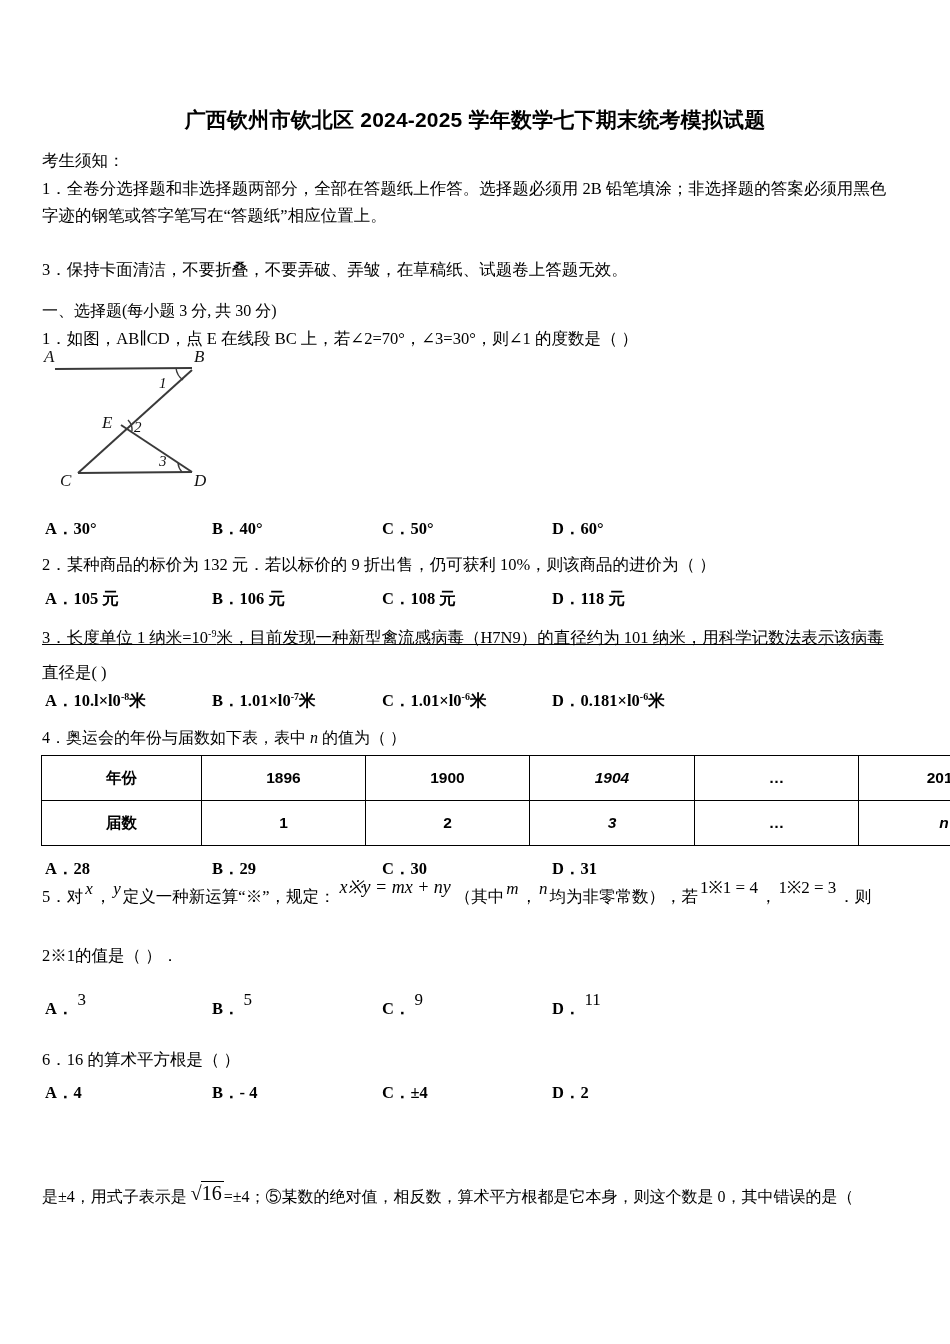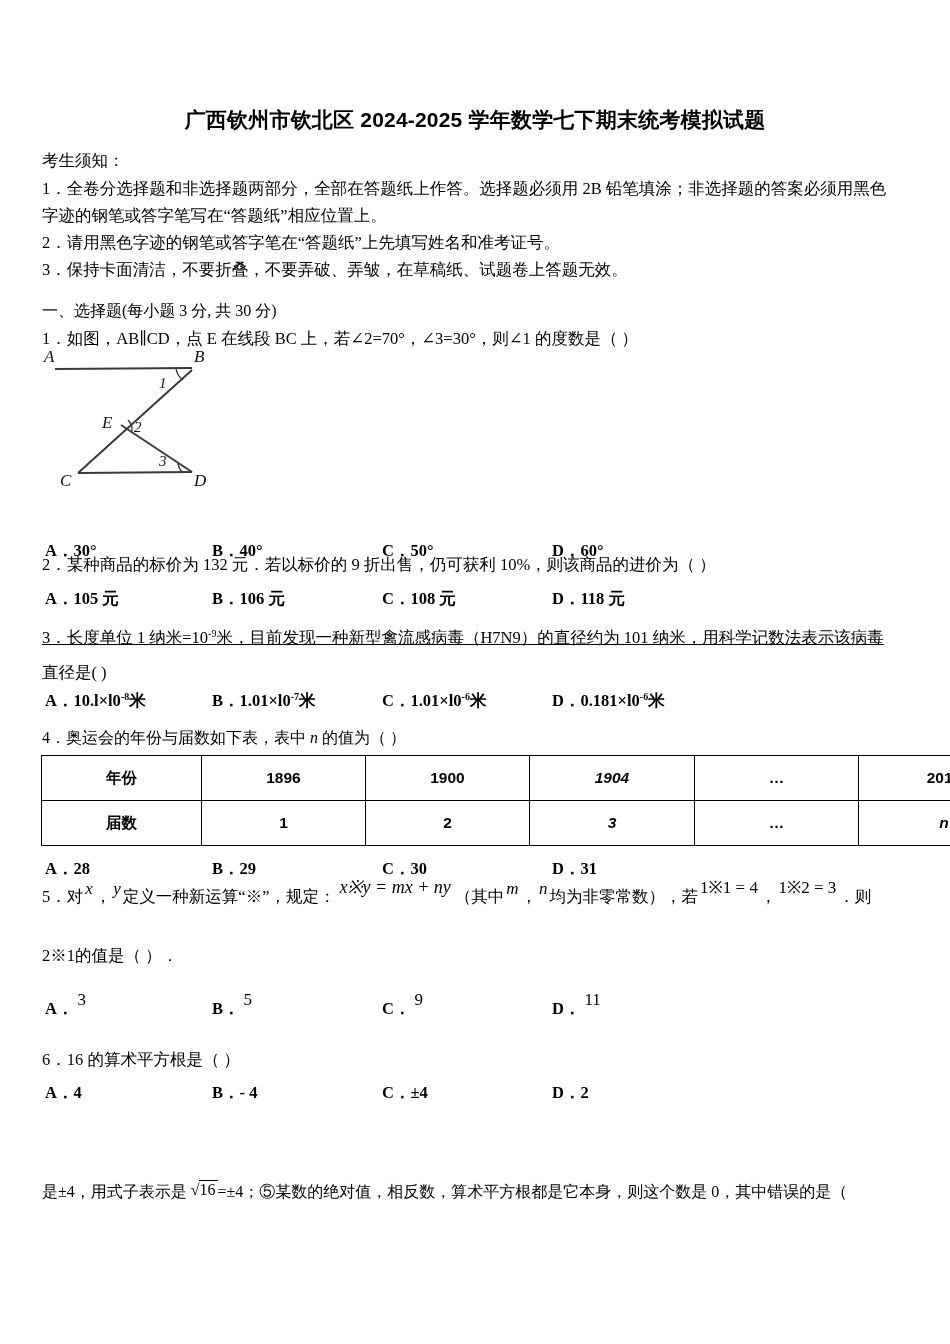--- a/index.html
+++ b/index.html
@@ -70,21 +70,21 @@
   .opts span.opt {
     position: absolute;
     top: 0;
     white-space: nowrap;
   }
   .o1 { left: 3px; }
   .o2 { left: 170px; }
   .o3 { left: 340px; }
   .o4 { left: 510px; }
 
-  .opts-q1 { top: 540px; }
+  .opts-q1 { top: 518px; }
   .opts-q2 { top: 588px; }
   .opts-q3 { top: 690px; }
   .opts-q4 { top: 858px; }
   .opts-q5 { top: 998px; }
   .opts-q6 { top: 1082px; }
 
   .opt-label { font-weight: bold; }
   .raised {
     font-family: "Liberation Serif", "DejaVu Serif", serif;
     font-weight: normal;
@@ -178,40 +178,39 @@
     top: -9px;
     padding: 0 2px;
     white-space: nowrap;
   }
   .sqrt {
     display: inline-block;
     position: relative;
     top: -2px;
     font-family: "Liberation Serif", "DejaVu Serif", serif;
     font-style: normal;
-    font-size: 16px;
+    font-size: 20px;
     white-space: nowrap;
   }
   .sqrt .radicand {
     border-top: 1.2px solid #000;
     padding: 0 2px 0 1px;
     margin-left: -1px;
   }
 </style>
 </head>
 <body>
 
 <div class="page">
 
   <div class="doc-title">广西钦州市钦北区 2024-2025 学年数学七下期末统考模拟试题</div>
 
   <div class="block notice-head">考生须知：</div>
   <div class="block notice-1">1．全卷分选择题和非选择题两部分，全部在答题纸上作答。选择题必须用 2B 铅笔填涂；非选择题的答案必须用黑色</div>
   <div class="block notice-1b">字迹的钢笔或答字笔写在“答题纸”相应位置上。</div>
-  <div class="block notice-2">2．请用黑色字迹的钢笔或答字笔在“答题纸”上先填写姓名和准考证号。</div>
   <div class="block notice-3">3．保持卡面清洁，不要折叠，不要弄破、弄皱，在草稿纸、试题卷上答题无效。</div>
 
   <div class="block sec-head">一、选择题(每小题 3 分, 共 30 分)</div>
 
   <div class="block q q1">1．如图，AB∥CD，点 E 在线段 BC 上，若∠2=70°，∠3=30°，则∠1 的度数是（      ）</div>
 
   <div class="figure">
     <svg width="230" height="152" viewBox="0 0 230 152" xmlns="http://www.w3.org/2000/svg">
 
       <line x1="13" y1="19" x2="150" y2="18" stroke="#3a3a3a" stroke-width="2"></line>

